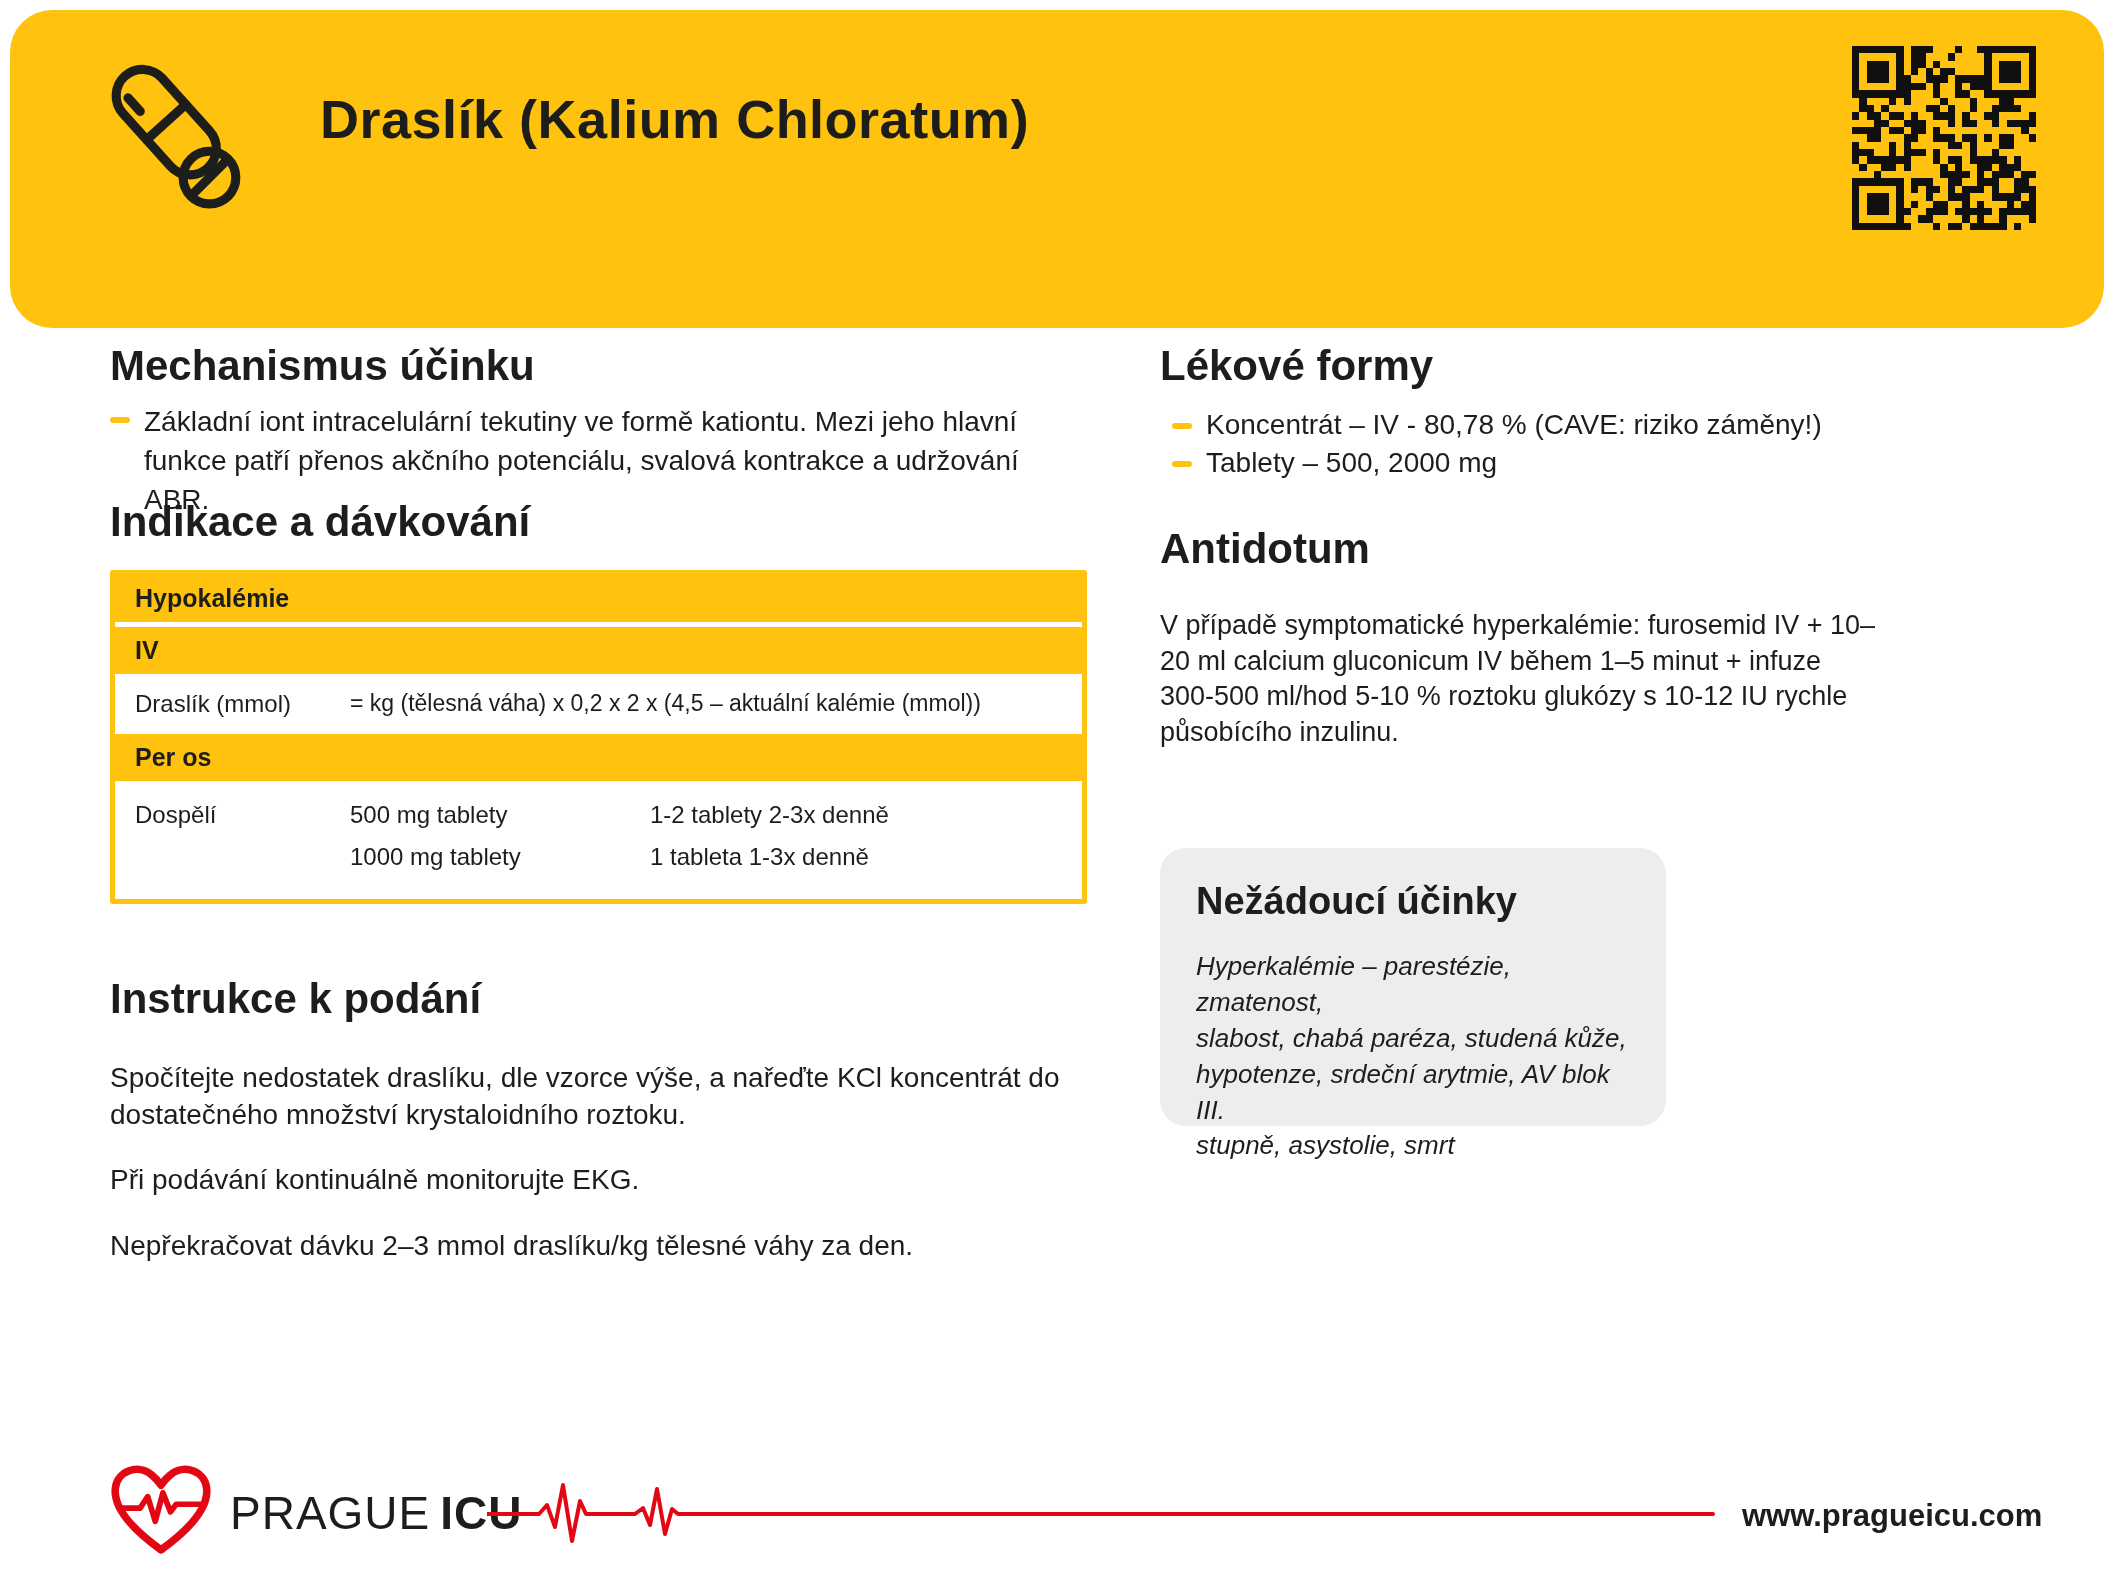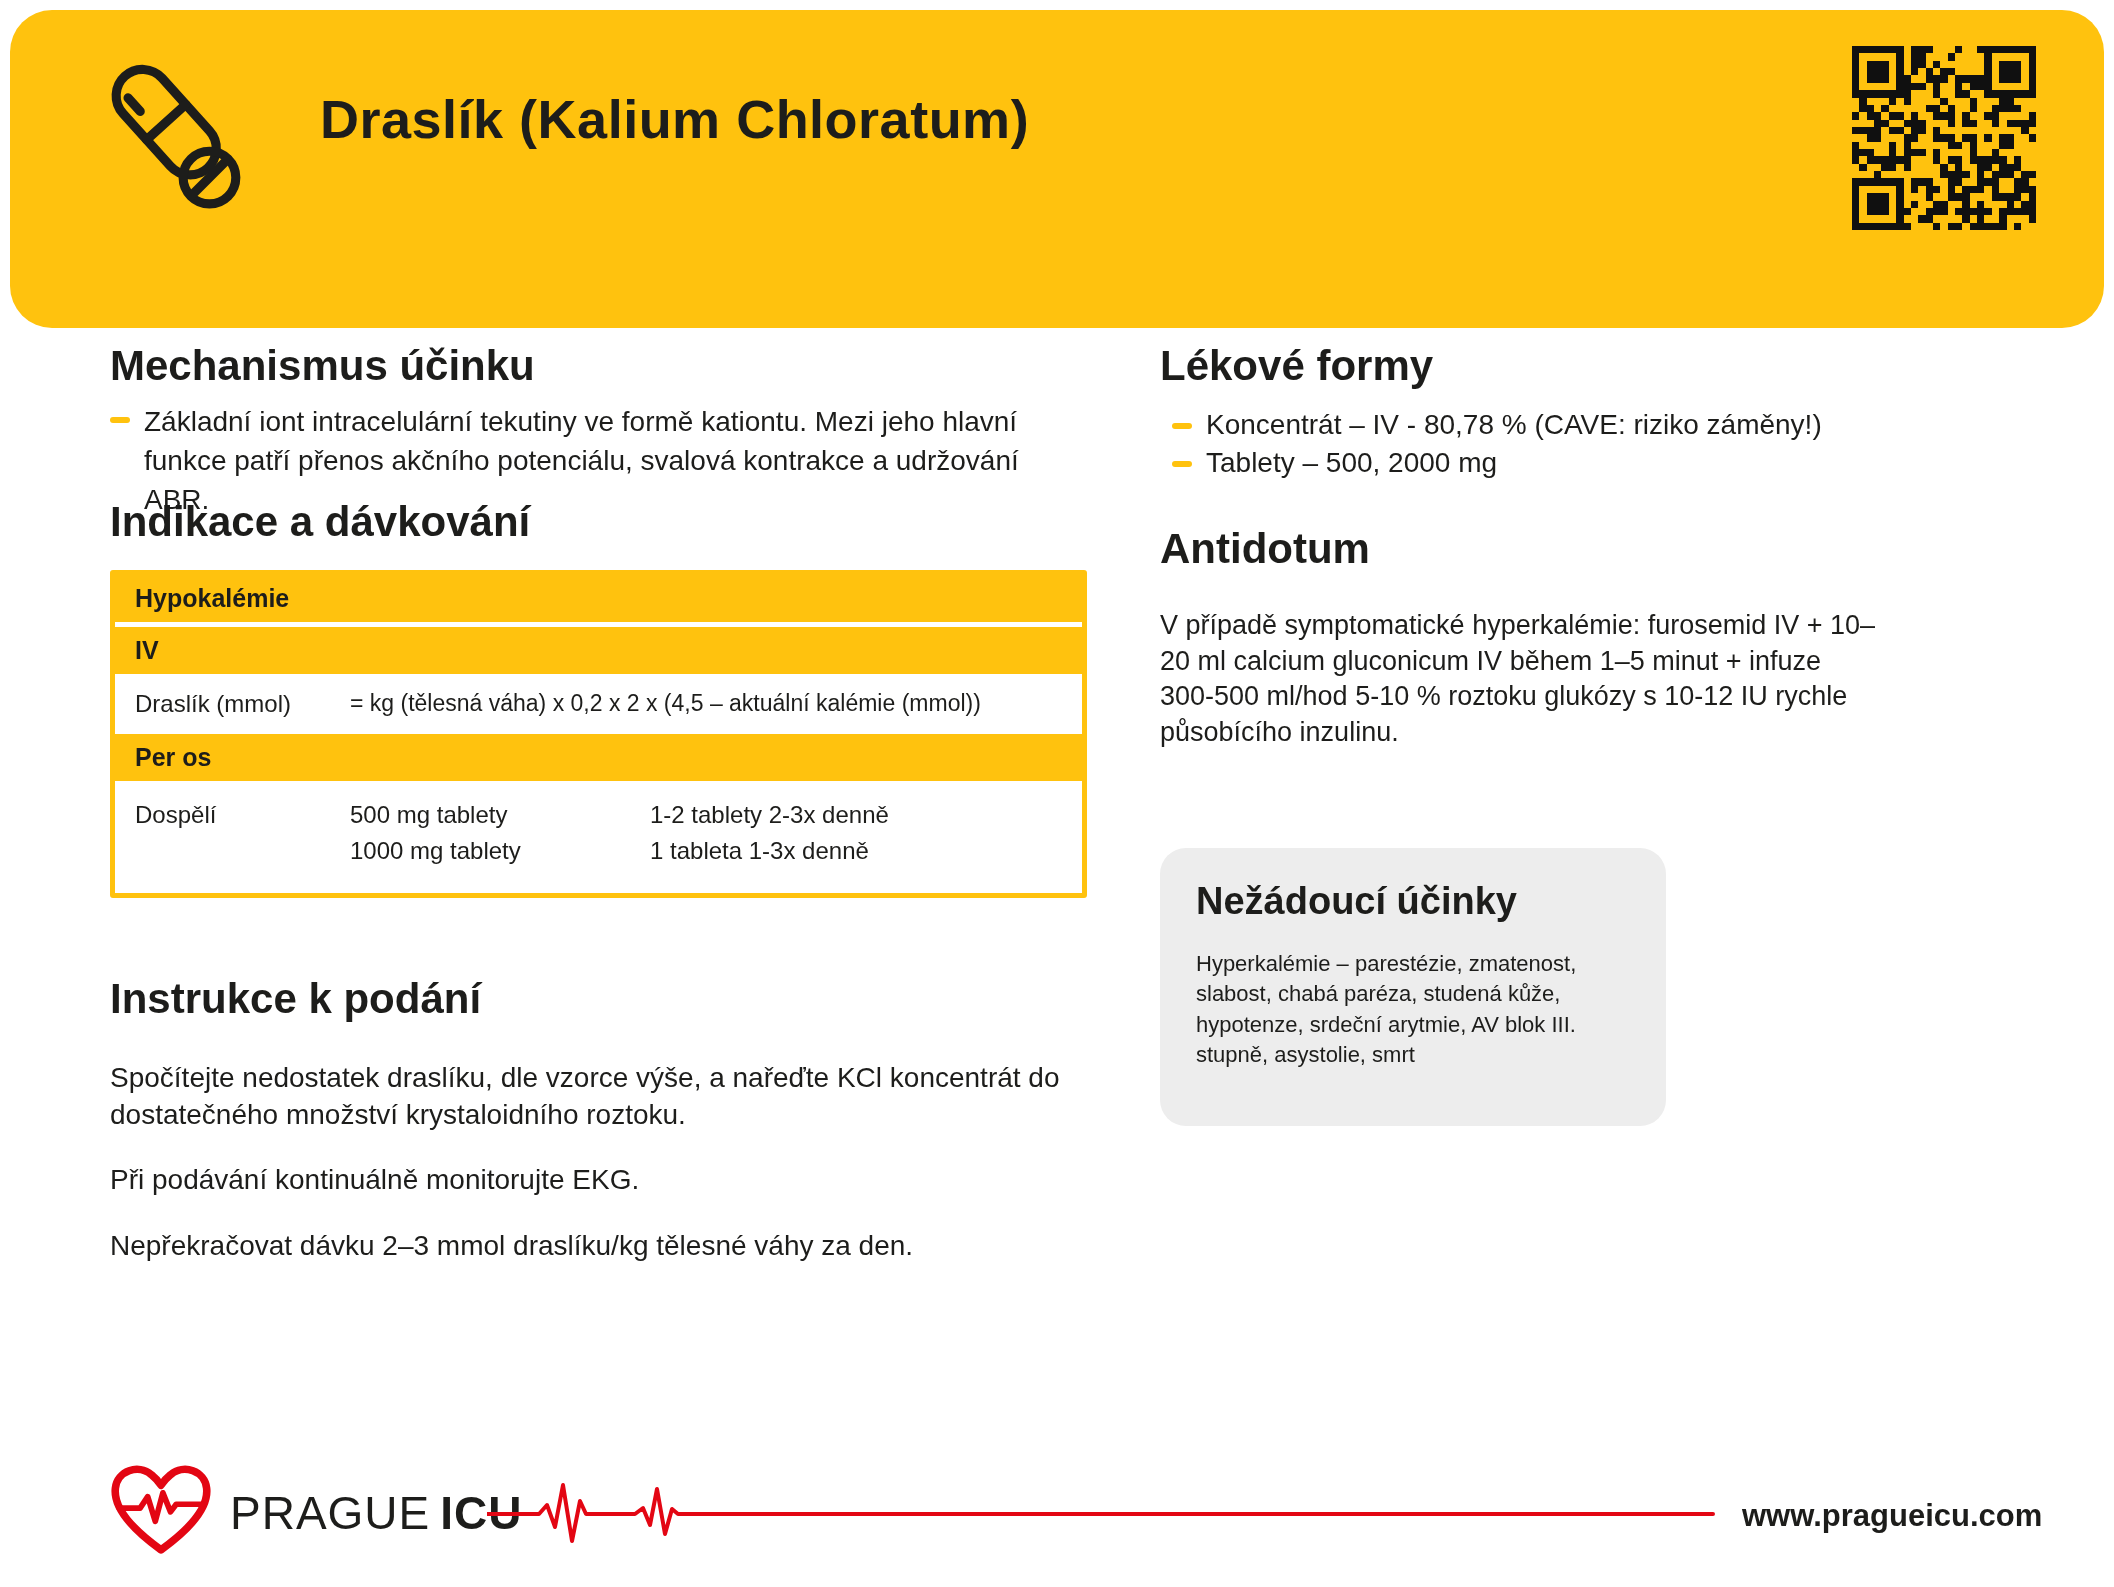--- a/index.html
+++ b/index.html
@@ -44,40 +44,40 @@
     border:5px solid #FFC20E; border-radius:3px; overflow:hidden; background:#fff;
   }
   .yrow { background:#FFC20E; font-weight:bold; font-size:25px; padding:9px 20px; color:#1D1D1B; }
   .yrow.sub { border-top:5px solid #ffffff; }
   .trow.formula {
     display:grid; grid-template-columns:215px 1fr;
     padding:16px 20px; font-size:24px;
   }
   .trow.formula .f-val { font-size:23px; }
   .peros-grid {
-    display:grid; grid-template-columns:215px 300px 1fr; row-gap:8px;
+    display:grid; grid-template-columns:215px 300px 1fr; row-gap:14px;
     padding:20px 20px 28px; font-size:24px;
   }
 
   
   .para { position:absolute; left:110px; font-size:28px; line-height:1.32; white-space:pre-line; }
 
   
   .antidote-text {
     position:absolute; left:1160px; top:608px; width:780px;
     font-size:27px; line-height:1.32; white-space:pre-line;
   }
 
   
   .adverse {
     position:absolute; left:1160px; top:848px; width:506px; height:278px;
     background:#EDEDED; border-radius:26px; padding:32px 36px;
   }
   .adverse .box-h { font-size:38px; font-weight:bold; }
-  .adverse .box-txt { margin-top:26px; font-size:22px; line-height:1.38; white-space:pre-line; }
+  .adverse .box-txt { margin-top:26px; font-size:26px; line-height:1.38; white-space:pre-line;font-style:italic; }
 
   
   .heart-logo { position:absolute; left:104px; top:1454px; width:114px; height:110px; }
   .brand { position:absolute; left:230px; top:1486px; font-size:46px; letter-spacing:1px; color:#1D1D1B; }
   .brand .b-light { font-weight:normal; }
   .brand .b-bold { font-weight:bold; margin-left:10px; }
   .ecg { position:absolute; left:487px; top:1479px; }
   .site { position:absolute; left:1742px; top:1498px; font-size:31px; font-weight:bold; color:#1D1D1B; }
 </style>
 </head>

